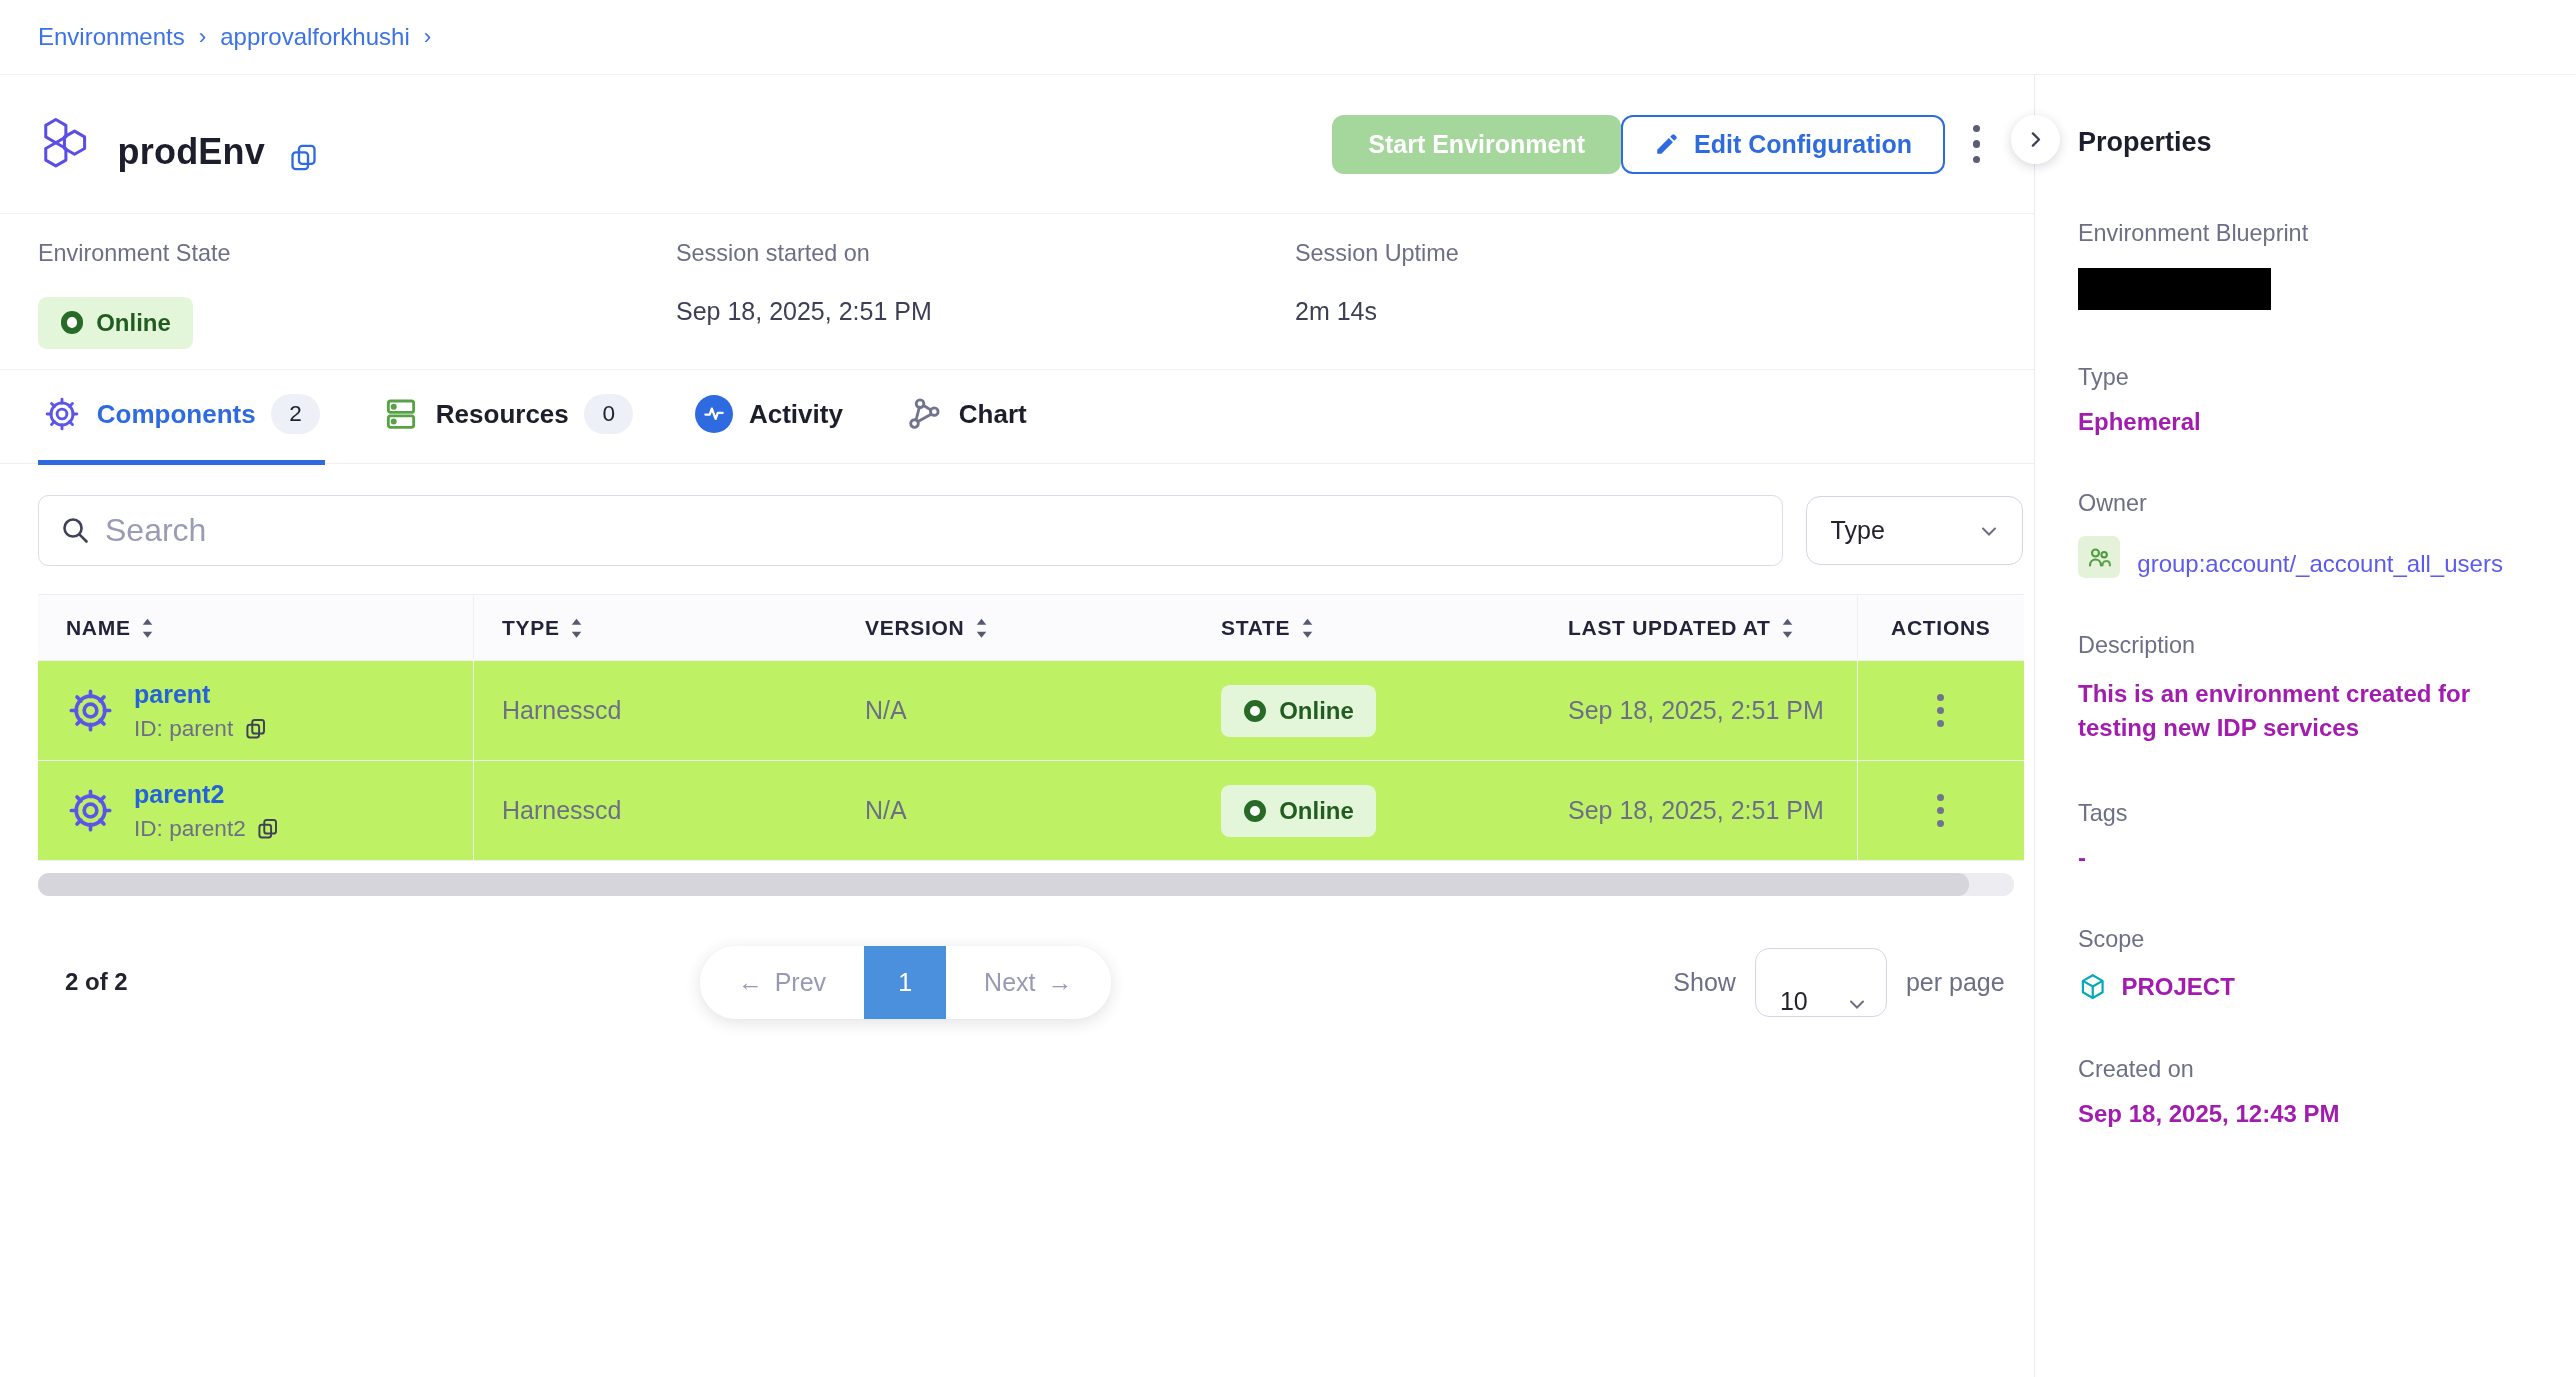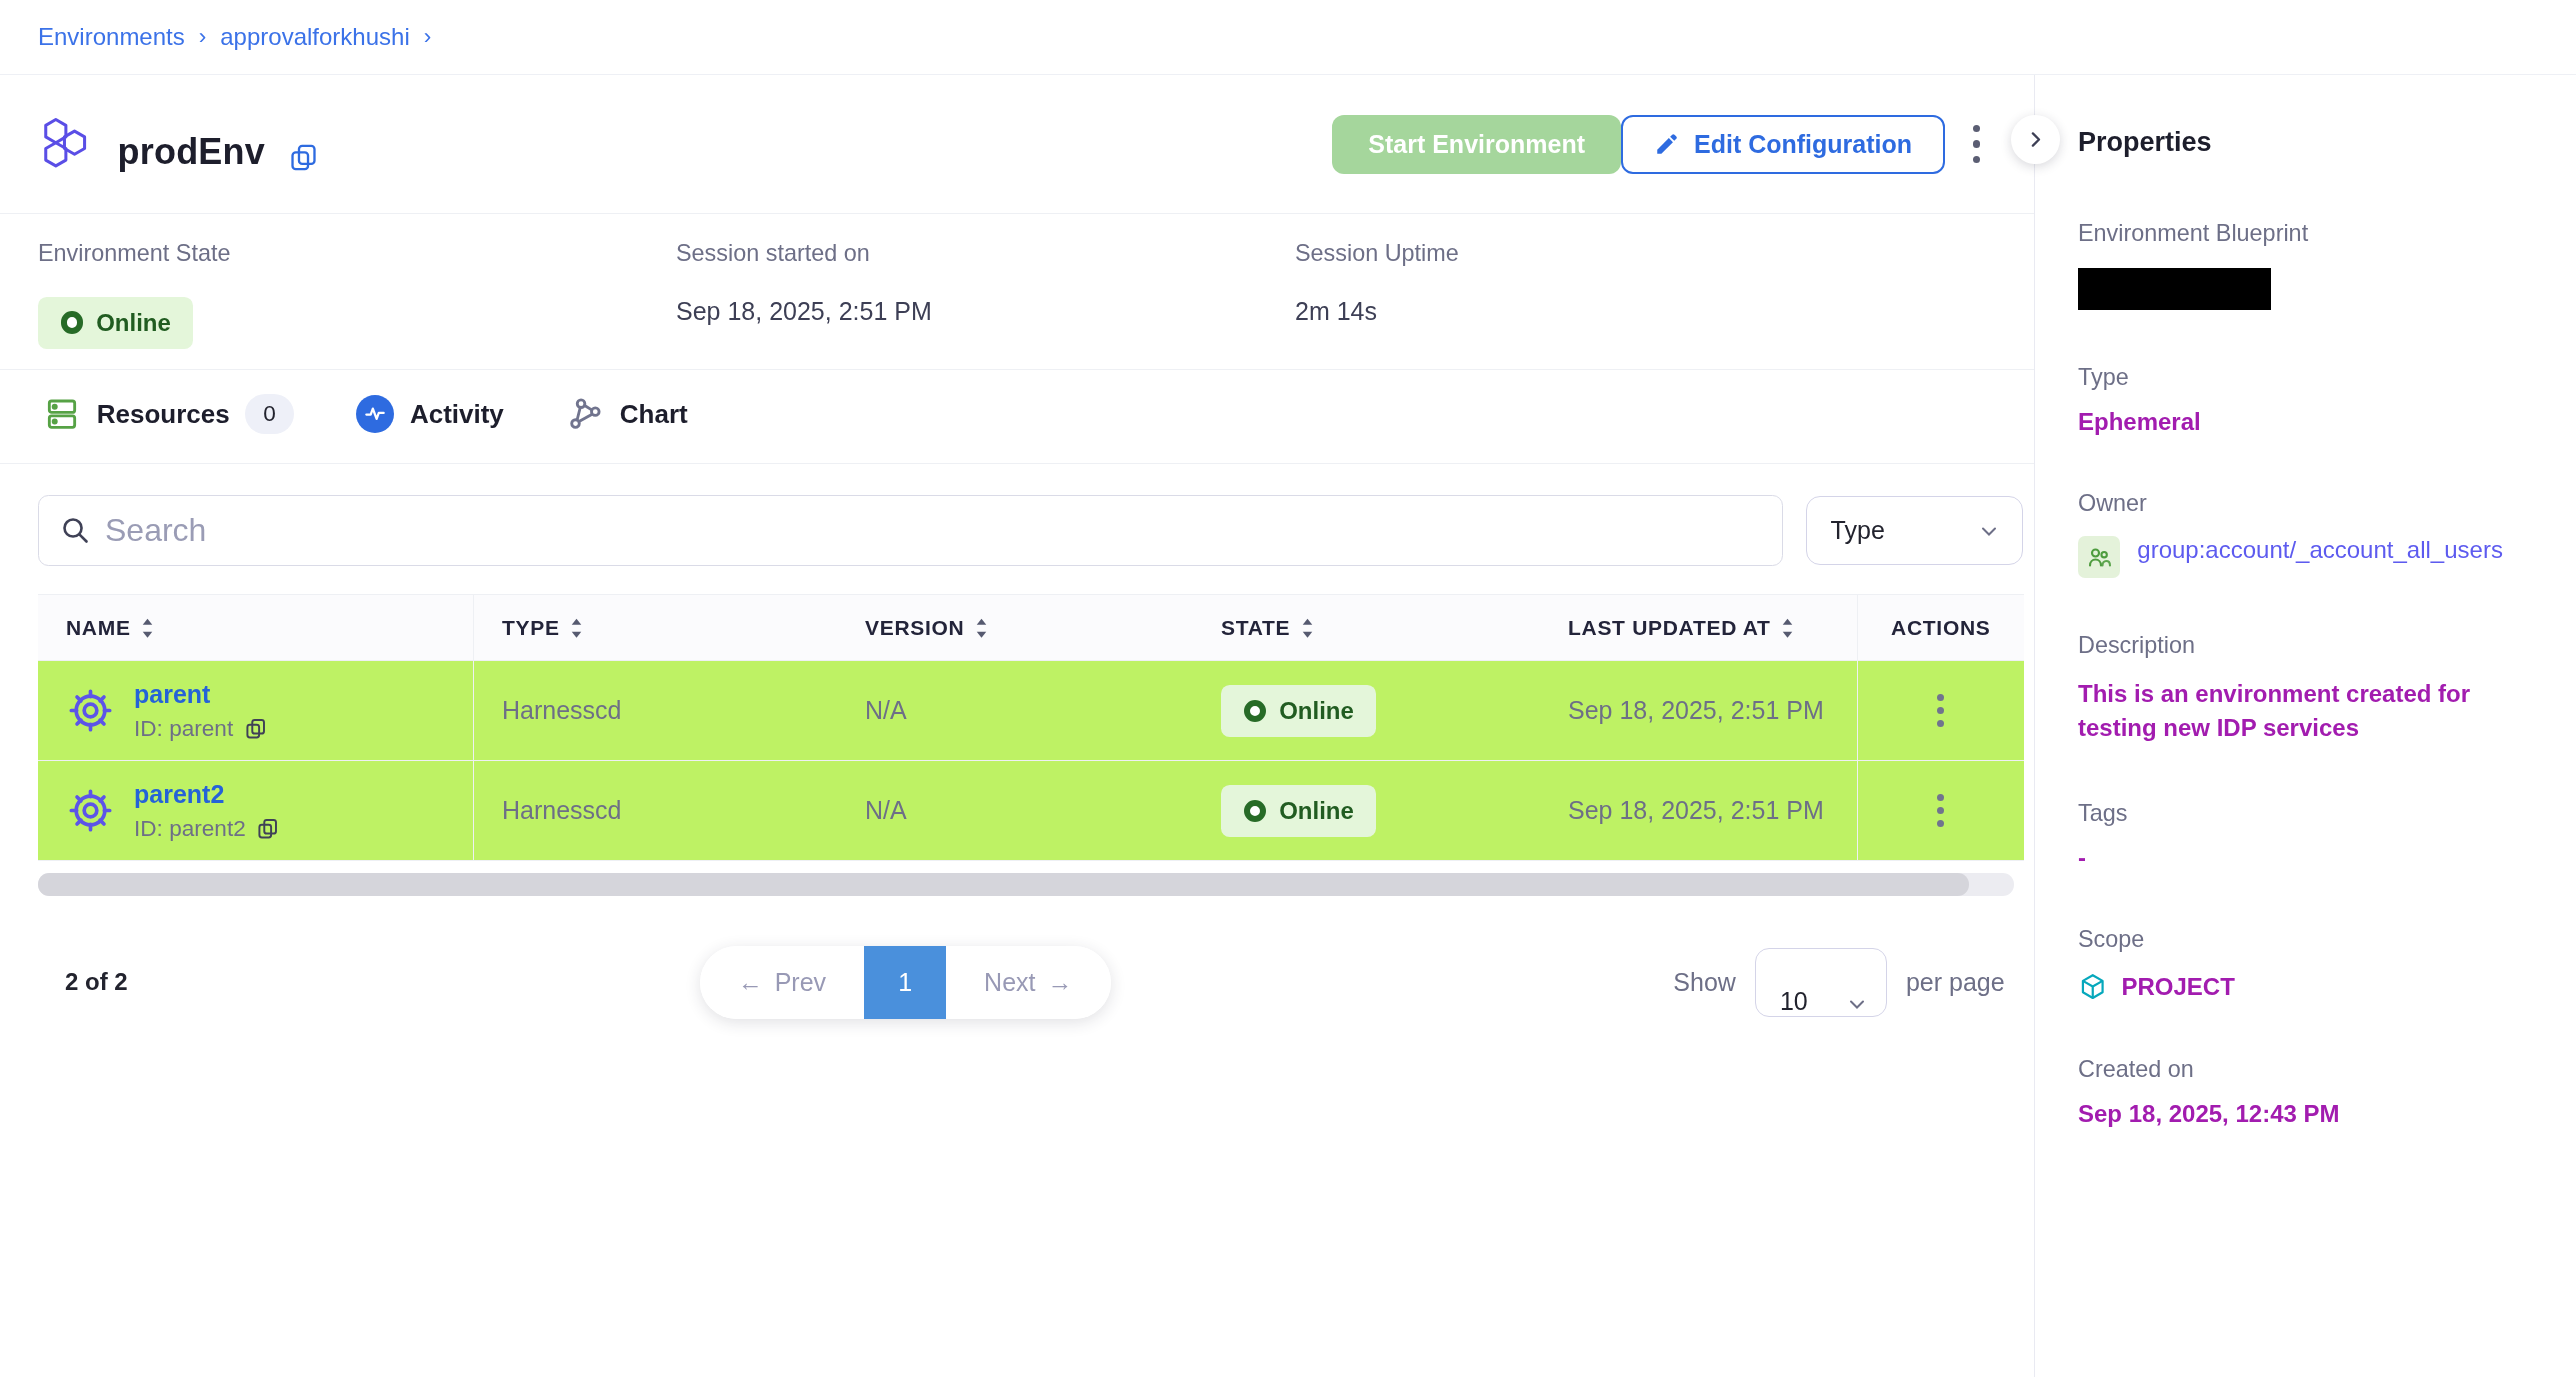--- a/index.html
+++ b/index.html
@@ -114,21 +114,21 @@
     padding:38px 35px 0 43px; background:#fff; }
   .collapse-btn { position:absolute; left:-24px; top:40px; width:49px; height:49px;
     border-radius:50%; background:#fff; box-shadow:0 2.6px 10.4px rgba(40,41,61,.18);
     display:flex; align-items:center; justify-content:center; cursor:pointer; }
   .collapse-btn svg { width:21px; height:21px; color:#3d3f55; }
   .p-title { font-size:27px; font-weight:700; color:#1d1e2c; margin-top:14px; }
   .p-label { margin-top:54px; font-size:23.4px; color:#6d6f87; }
   .p-label.first { margin-top:62px; }
   .p-value { margin-top:17.3px; font-size:24px; color:#a21caf;font-weight:bold; }
   .redacted { margin-top:21px; width:193px; height:42px; background:#000; }
-  .owner-row { margin-top:19px; display:flex; align-items:flex-start; gap:17.3px; }
+  .owner-row { margin-top:19px; display:flex; align-items:flex-end; gap:17.3px; }
   .owner-icon { width:42px; height:42px; border-radius:7px; background:#e4f2da;
     display:flex; align-items:center; justify-content:center; flex:none; }
   .owner-icon svg { width:28px; height:28px; color:#4e9c3e; }
   .owner-link { font-size:24px; color:#5d5bef; cursor:pointer; }
   .desc { max-width:473px; line-height:1.45; }
   .scope-row { margin-top:19px; display:flex; align-items:center; gap:14px; }
   .cube { width:29.5px; height:29.5px; color:#06a8bc; flex:none; }
 </style>
 </head>
 <body>
@@ -188,20 +188,29 @@
         <div class="ilabel">Session started on</div>
         <div class="ivalue">Sep 18, 2025, 2:51 PM</div>
       </div>
       <div>
         <div class="ilabel">Session Uptime</div>
         <div class="ivalue">2m 14s</div>
       </div>
     </div>
 
     <div class="tabs">
+      <div class="tab active">
+        <svg class="ticon" viewBox="0 0 24 24" fill="none" stroke="#5c55e8" stroke-width="1.8" stroke-linecap="round">
+          <circle cx="12" cy="12" r="3.1"></circle>
+            <circle cx="12" cy="12" r="7"></circle>
+          <path d="M12 2.6v2.6 M12 18.8v2.6 M2.6 12h2.6 M18.8 12h2.6 M5.4 5.4l1.9 1.9 M16.7 16.7l1.9 1.9 M18.6 5.4l-1.9 1.9 M7.3 16.7l-1.9 1.9"></path>
+        </svg>
+        <span>Components</span>
+        <span class="pill">2</span>
+      </div>
       <div class="tab">
         <svg class="ticon" viewBox="0 0 24 24" fill="none" stroke="#56a245" stroke-width="1.8">
           <rect x="4" y="3.8" width="16" height="7.2" rx="1.4"></rect>
           <rect x="4" y="13.2" width="16" height="7.2" rx="1.4"></rect>
           <circle cx="7.4" cy="7.4" r="1" fill="#56a245"></circle>
             <circle cx="7.4" cy="16.8" r="1" fill="#56a245"></circle>
         </svg>
         <span>Resources</span>
         <span class="pill">0</span>
       </div>

